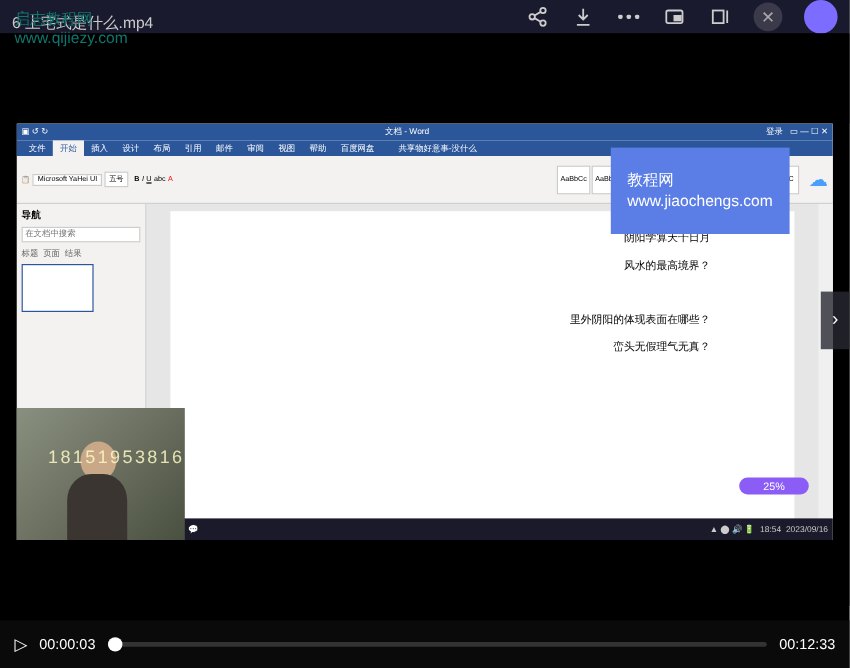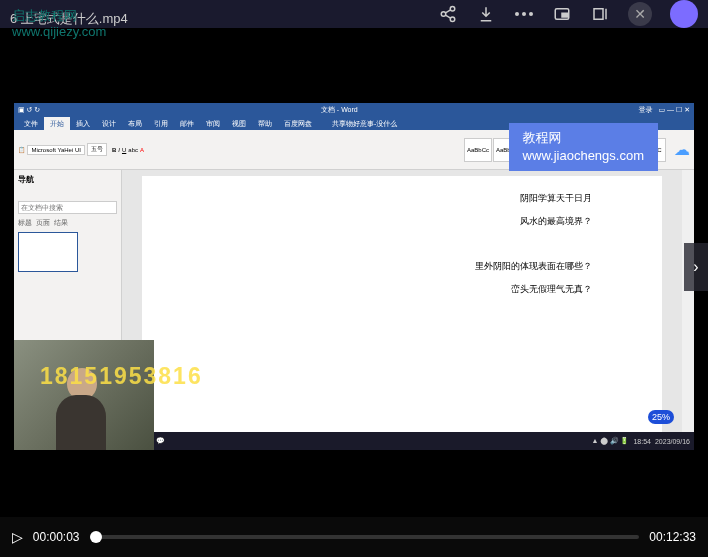--- a/index.html
+++ b/index.html
@@ -23,34 +23,34 @@
 .word-ribbon{height:40px;background:#f3f2f1;border-bottom:1px solid #d0d0d0;display:flex;align-items:center;padding:0 4px;font-size:6px;gap:2px;position:relative}
 .ribbon-group{display:flex;flex-direction:column;align-items:center;gap:1px}
 .font-box{display:flex;gap:2px;align-items:center}
 .font-select{border:1px solid #ccc;background:#fff;padding:1px 3px;font-size:6px}
 .style-gallery{display:flex;gap:1px;margin-left:auto}
 .style-box{width:28px;height:24px;border:1px solid #ccc;background:#fff;font-size:6px;display:flex;align-items:center;justify-content:center}
 .style-box.sel{border:1px solid #2b579a;background:#e3ebf5}
 .cloud-icon{margin-left:6px;font-size:16px;color:#4a9eff}
 .word-body{display:flex;height:280px;background:#e6e6e6}
 .word-nav{width:108px;background:#f3f2f1;border-right:1px solid #d0d0d0;padding:4px;font-size:8px}
-.nav-title{font-weight:bold;margin-bottom:16px}
+.nav-title{font-weight:bold;margin-bottom:4px}
 .nav-search{width:100%;border:1px solid #ccc;padding:2px;font-size:7px;margin-bottom:4px}
 .nav-tabs{display:flex;font-size:7px;gap:4px;margin-bottom:4px;color:#666}
 .nav-thumb{width:60px;height:40px;background:#fff;border:1px solid #2b579a;margin:4px 0}
 .word-page{flex:1;background:#fff;margin:6px 20px;padding:10px 70px;font-size:9px;line-height:2.2;text-align:right;position:relative}
 .word-page p{margin:3px 0}
 .underline{}
 .scroll-area{width:12px;background:#f0f0f0}
-.zoom-badge{position:absolute;bottom:26px;right:20px;background:#1d4ed8;color:#fff;border-radius:10px;padding:2px 4px;font-size:9px}
-.watermark-blue{position:absolute;top:95px;right:50px;background:#5b7ee6;color:#fff;padding:6px 14px;font-size:13px;line-height:1.4;z-index:50;text-align:left}
+.zoom-badge{position:absolute;bottom:38px;right:20px;background:#8b5cf6;color:#fff;border-radius:10px;padding:2px 20px;font-size:9px}
+.watermark-blue{position:absolute;top:95px;right:50px;background:#5b7ee6;color:#fff;padding:18px 14px;font-size:13px;line-height:1.4;z-index:50;text-align:left}
 .webcam{position:absolute;bottom:55px;left:14px;width:140px;height:110px;background:linear-gradient(135deg,#8a9080 0%,#6b7060 50%,#4a5040 100%);z-index:40}
 .webcam-person{position:absolute;bottom:0;left:30%;width:50px;height:55px;background:#3a3530;border-radius:40% 40% 0 0}
 .webcam-head{position:absolute;bottom:50px;left:38%;width:30px;height:32px;background:#c9a888;border-radius:50%}
-.phone-wm{position:absolute;bottom:115px;left:40px;color:#fde047;font-size:23px;font-weight:bold;letter-spacing:2px;z-index:60;opacity:0.85}
+.phone-wm{position:absolute;bottom:115px;left:40px;color:#fef9c3;font-size:15px;font-weight:normal;letter-spacing:2px;z-index:60;opacity:0.85}
 .taskbar{position:absolute;bottom:55px;left:14px;width:680px;height:18px;background:#1a1a2a;display:flex;align-items:center;padding:0 4px;font-size:7px;color:#ccc;gap:3px;z-index:35}
 .tb-icon{width:14px;height:14px;display:flex;align-items:center;justify-content:center}
 .tb-right{margin-left:auto;display:flex;gap:4px;align-items:center}
 .right-arrow{position:absolute;right:0;top:50%;transform:translateY(-50%);width:24px;height:48px;background:rgba(40,40,50,0.8);display:flex;align-items:center;justify-content:center;color:#fff;cursor:pointer;z-index:70}
 .player-bar{position:absolute;bottom:0;left:0;width:708px;height:40px;background:#0a0a0a;display:flex;align-items:center;padding:0 12px;color:#fff;font-size:12px;gap:10px}
 .play-btn{cursor:pointer;font-size:14px}
 .progress-track{flex:1;height:4px;background:#333;border-radius:2px;position:relative;cursor:pointer}
 .progress-thumb{position:absolute;left:0;top:-4px;width:12px;height:12px;background:#fff;border-radius:50%}
 svg{display:block}
 </style>

